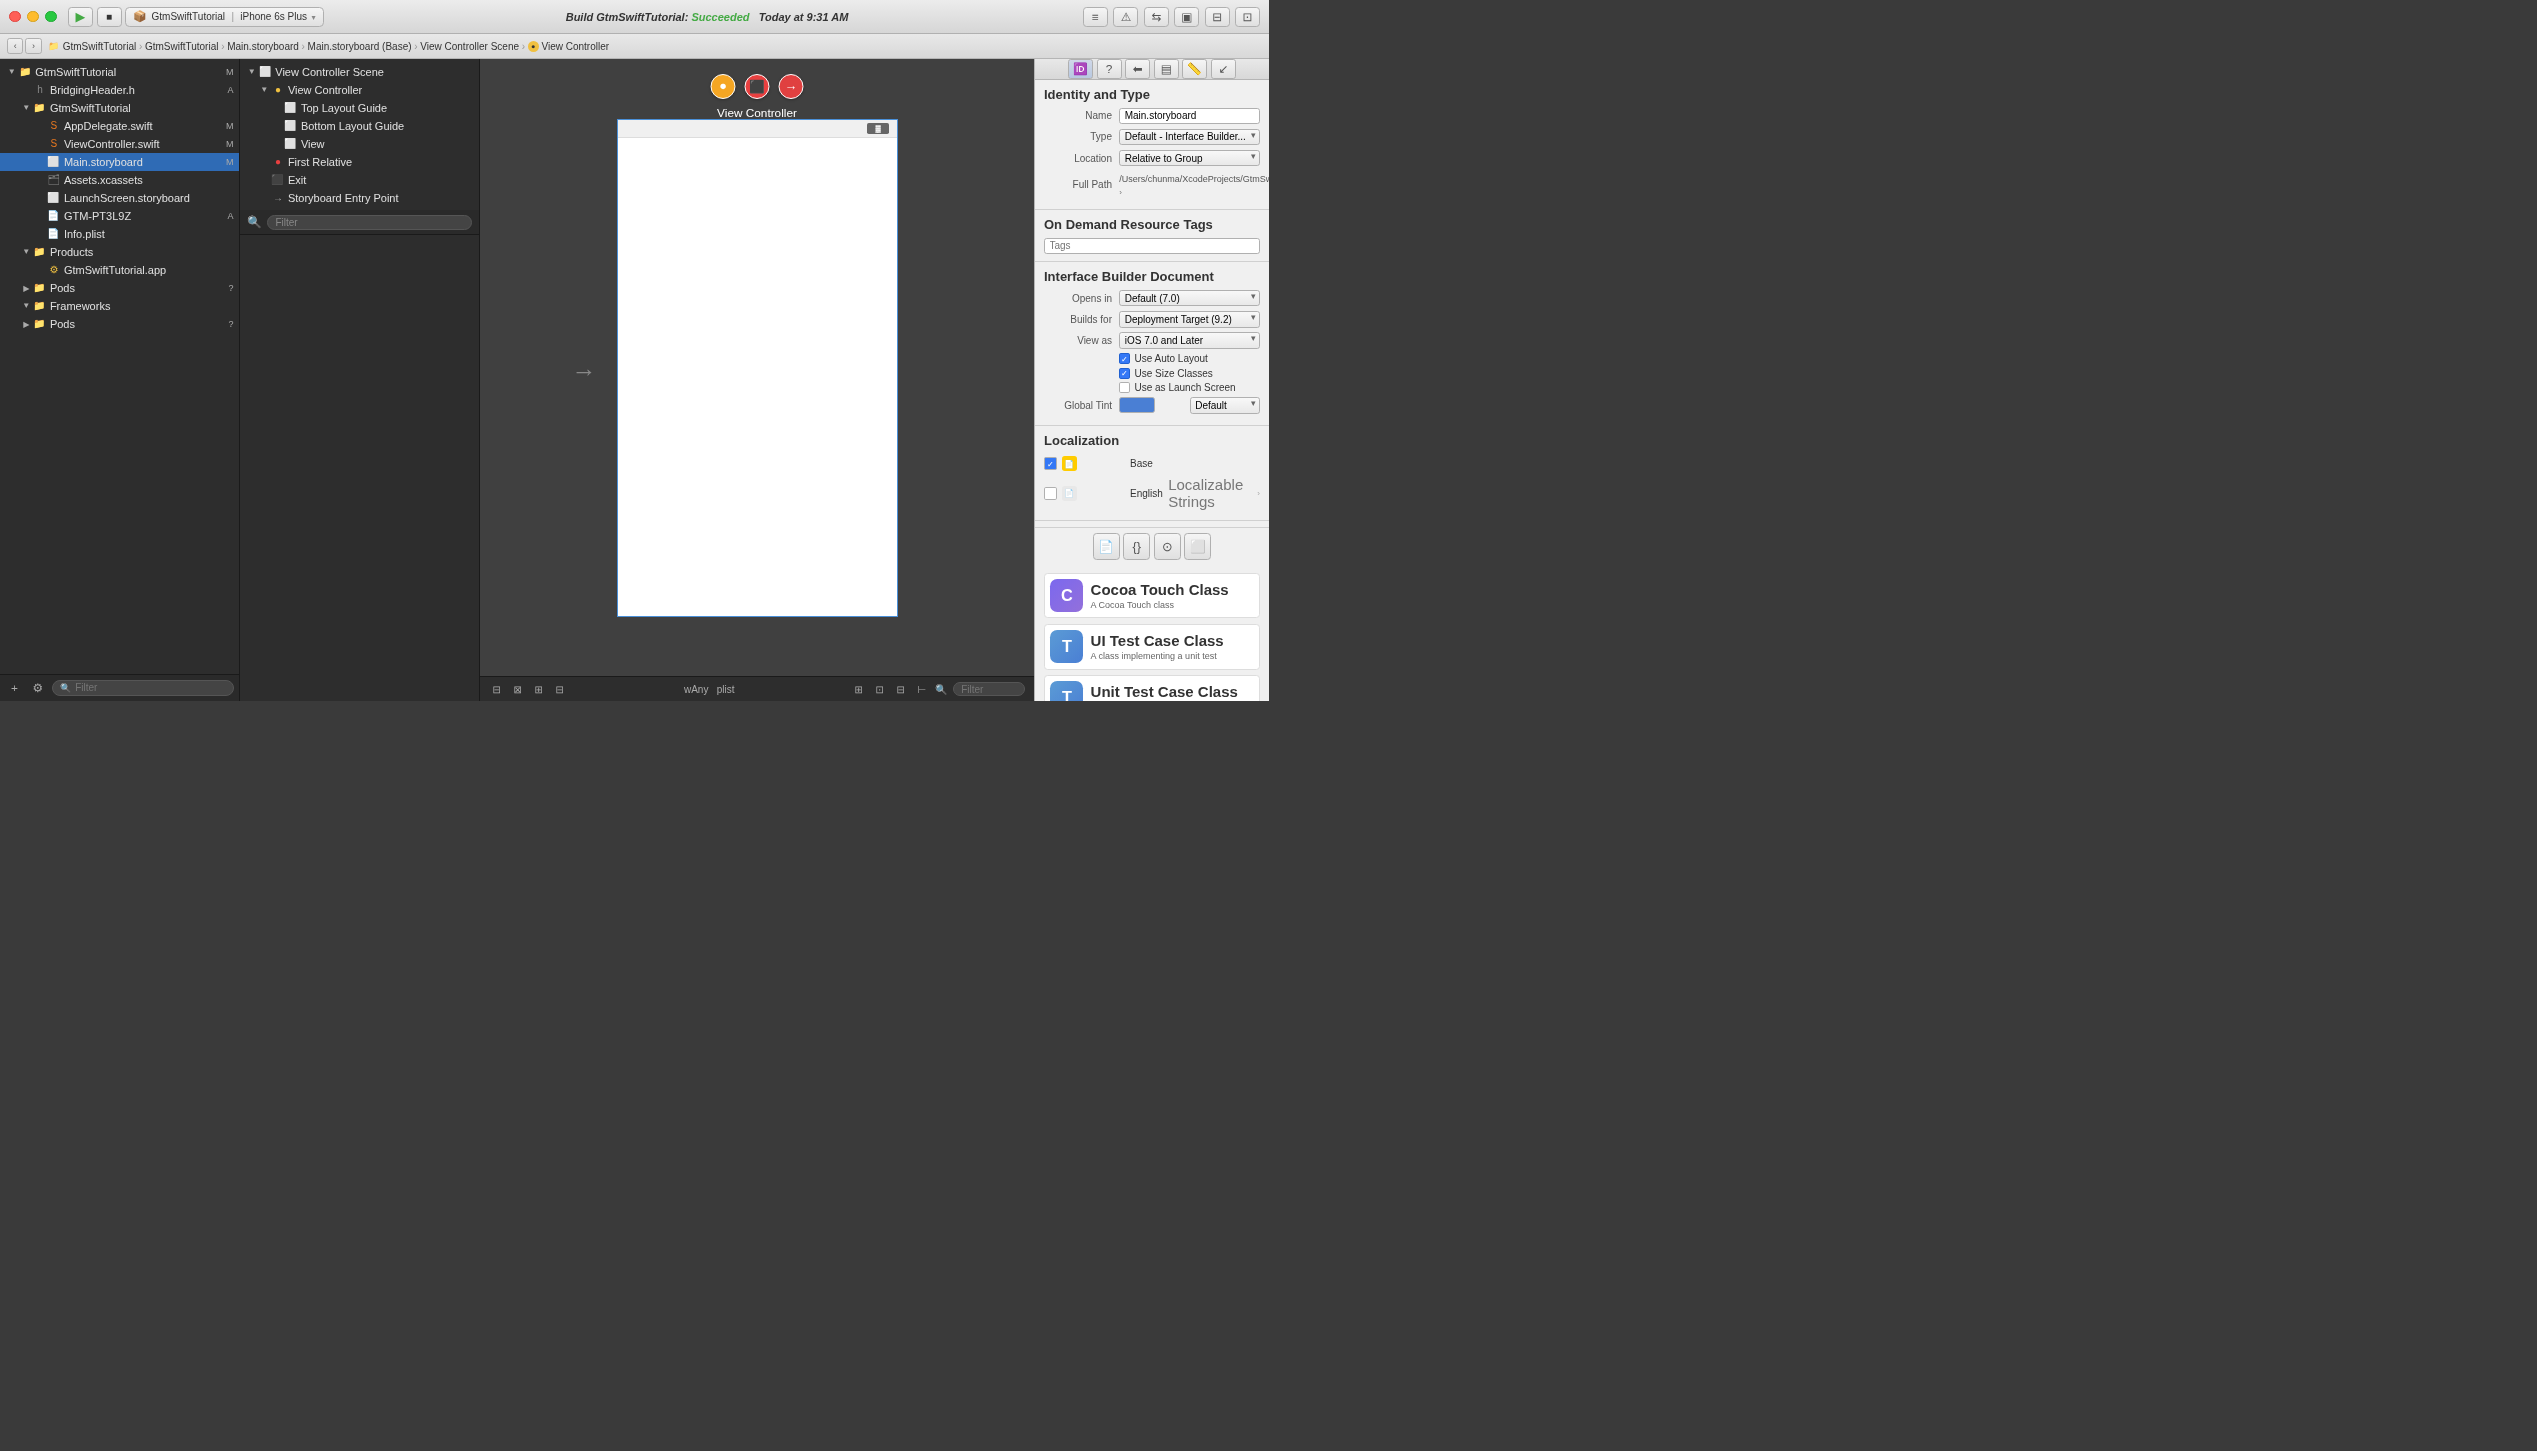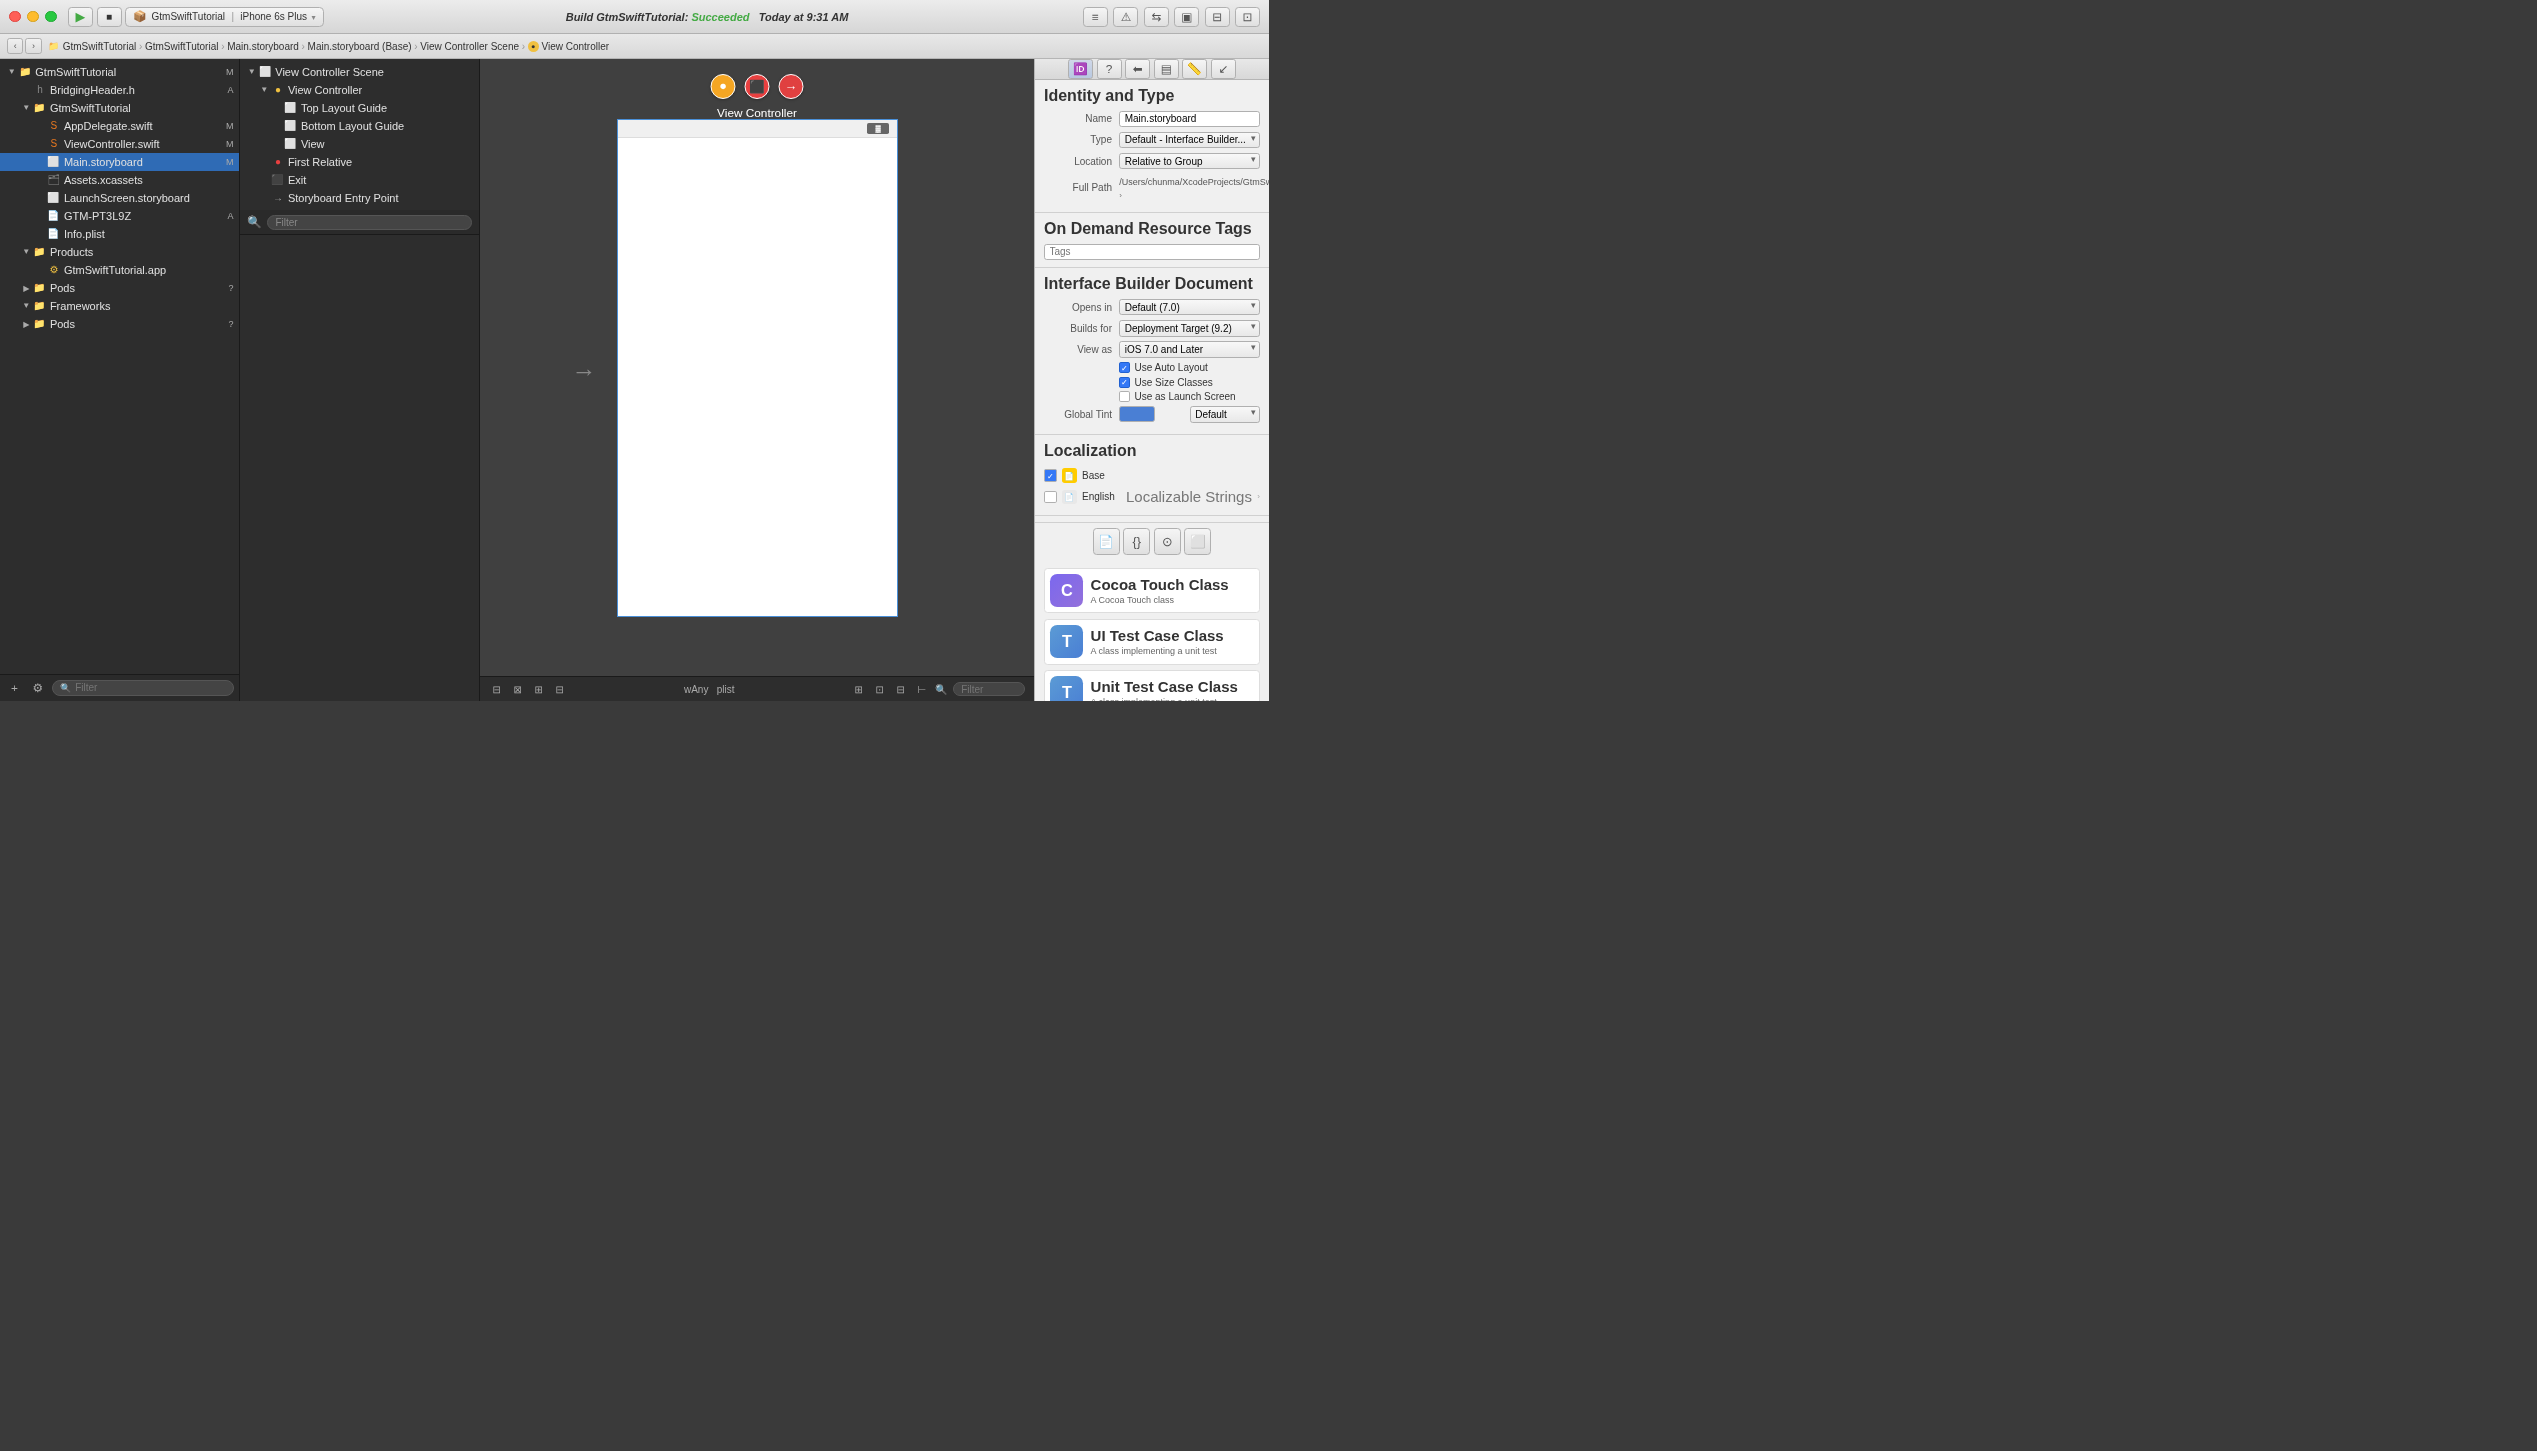--- a/index.html
+++ b/index.html
@@ -59,38 +59,38 @@
     .bottom-center { color: #aaa; font-size: 10px; }
     .bottom-right { display: flex; gap: 5.4px; align-items: center; }
     .bb-btn { color: #aaa; font-size: 10px; cursor: pointer; padding: 0 3.6px; }
 
     
     .rightpanel { width: 235px; background: #f0f0f0; border-left: 0.9px solid #b5b5b5; display: flex; flex-direction: column; overflow-y: auto; }
     .rp-toolbar { height: 29px; background: linear-gradient(to bottom, #e8e8e8, #d8d8d8); border-bottom: 0.9px solid #b5b5b5; display: flex; align-items: center; justify-content: center; gap: 3.6px; padding: 0 7.2px; }
     .rp-tb-btn { width: 25px; height: 20px; display: flex; align-items: center; justify-content: center; border: 0.9px solid #b0b0b0; border-radius: 2.7px; background: linear-gradient(to bottom, #f5f5f5, #e0e0e0); cursor: pointer; font-size: 11.8px; color: #555; }
     .rp-tb-btn.active { background: linear-gradient(to bottom, #d0d8e8, #b8c8e0); }
     .rp-section { padding: 7.2px 9px; border-bottom: 0.9px solid #d0d0d0; }
-    .rp-section-title { font-size: 16px; font-weight: 600; color: #333; margin-bottom: 5.4px; }
+    .rp-section-title { font-size: 13px; font-weight: 600; color: #333; margin-bottom: 5.4px; }
     .rp-row { display: flex; align-items: center; margin-bottom: 4.5px; }
     .rp-label { font-size: 10px; color: #555; width: 68px; flex-shrink: 0; text-align: right; margin-right: 7.2px; }
     .rp-input { width: 100%; border: 0.9px solid #b0b0b0; border-radius: 2.7px; padding: 1.8px 4.5px; font-size: 10px; background: white; }
     .rp-select { width: 100%; border: 0.9px solid #b0b0b0; border-radius: 2.7px; padding: 1.8px 4.5px; font-size: 10px; background: linear-gradient(to bottom, #f8f8f8, #e8e8e8); appearance: none; }
     .rp-select-wrapper { position: relative; flex: 1; }
     .rp-select-wrapper::after { content: '▾'; position: absolute; right: 4.5px; top: 0.9px; font-size: 9px; color: #666; pointer-events: none; }
     .rp-fullpath { font-size: 9px; color: #555; line-height: 1.4; margin-top: 1.8px; }
     .rp-checkbox-row { display: flex; align-items: center; gap: 4.5px; margin-bottom: 3.6px; padding-left: 75px; }
     .rp-checkbox { width: 11px; height: 11px; border: 0.9px solid #b0b0b0; background: white; border-radius: 1.8px; display: flex; align-items: center; justify-content: center; flex-shrink: 0; }
     .rp-checkbox.checked { background: #3478f6; border-color: #2060d0; color: white; font-size: 8.1px; }
     .rp-checkbox-label { font-size: 10px; color: #333; }
     .rp-tint-swatch { width: 36px; height: 16.3px; background: #4a7fd4; border: 0.9px solid #b0b0b0; border-radius: 2.7px; margin-right: 4.5px; }
     .localization-row { display: flex; align-items: center; gap: 5.4px; padding: 2.7px 0; }
     .loc-checkbox { width: 12.7px; height: 12.7px; border: 0.9px solid #b0b0b0; background: #3478f6; border-radius: 1.8px; display: flex; align-items: center; justify-content: center; color: white; font-size: 8.1px; flex-shrink: 0; }
     .loc-checkbox.unchecked { background: white; color: transparent; }
     .loc-icon { width: 14.5px; height: 14.5px; background: #ffcc00; border-radius: 2.7px; display: flex; align-items: center; justify-content: center; font-size: 8.1px; flex-shrink: 0; }
-    .loc-label { font-size: 10px; color: #333; flex: 1; }
+    .loc-label { font-size: 10px; color: #333; flex: 1; margin-left: 48px; }
     .loc-type { font-size: 15px; color: #777; }
     .rp-icon-row { display: flex; gap: 3.6px; justify-content: center; margin-top: 5.4px; padding: 5.4px; border-top: 0.9px solid #d0d0d0; }
     .rp-bottom-icon { width: 27px; height: 27px; border: 0.9px solid #b0b0b0; border-radius: 3.6px; background: linear-gradient(to bottom, #f5f5f5, #e0e0e0); display: flex; align-items: center; justify-content: center; cursor: pointer; font-size: 12.7px; color: #555; }
     .snippet-section { padding: 7.2px 9px; }
     .snippet-item { display: flex; align-items: center; gap: 7.2px; padding: 5.4px; background: white; border: 0.9px solid #ddd; border-radius: 3.6px; margin-bottom: 5.4px; cursor: pointer; }
     .snippet-icon { width: 33px; height: 33px; background: linear-gradient(135deg, #7b68ee, #9370db); border-radius: 7.2px; display: flex; align-items: center; justify-content: center; color: white; font-size: 16.3px; font-weight: bold; flex-shrink: 0; }
     .snippet-icon.test { background: linear-gradient(135deg, #5b9bd5, #4a7fd4); }
     .snippet-info { flex: 1; }
     .snippet-title { font-size: 15px; font-weight: 600; color: #333; }
     .snippet-desc { font-size: 9px; color: #666; margin-top: 1.8px; }

